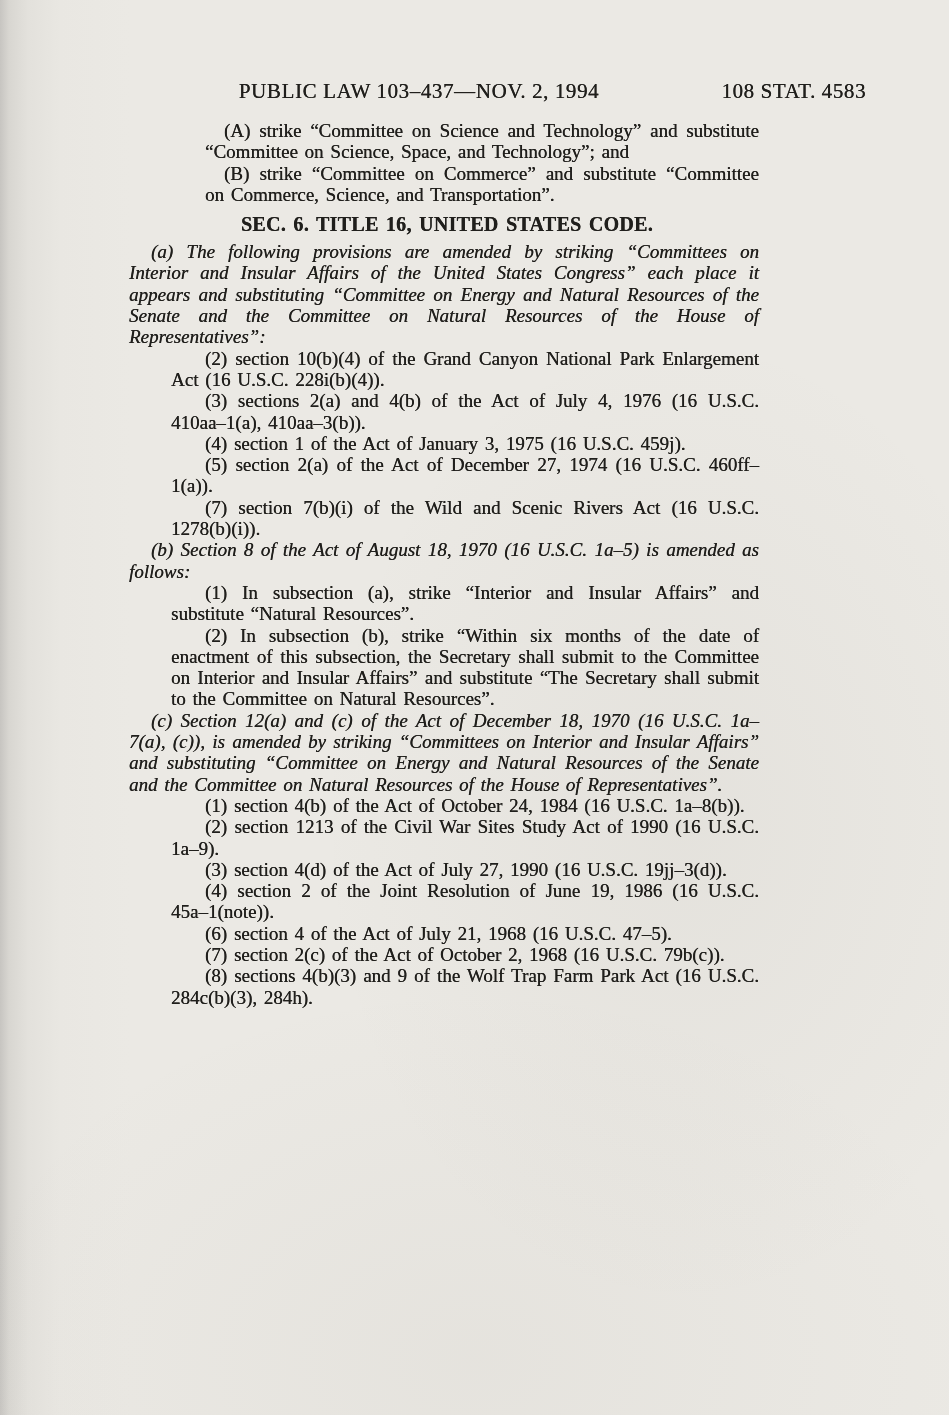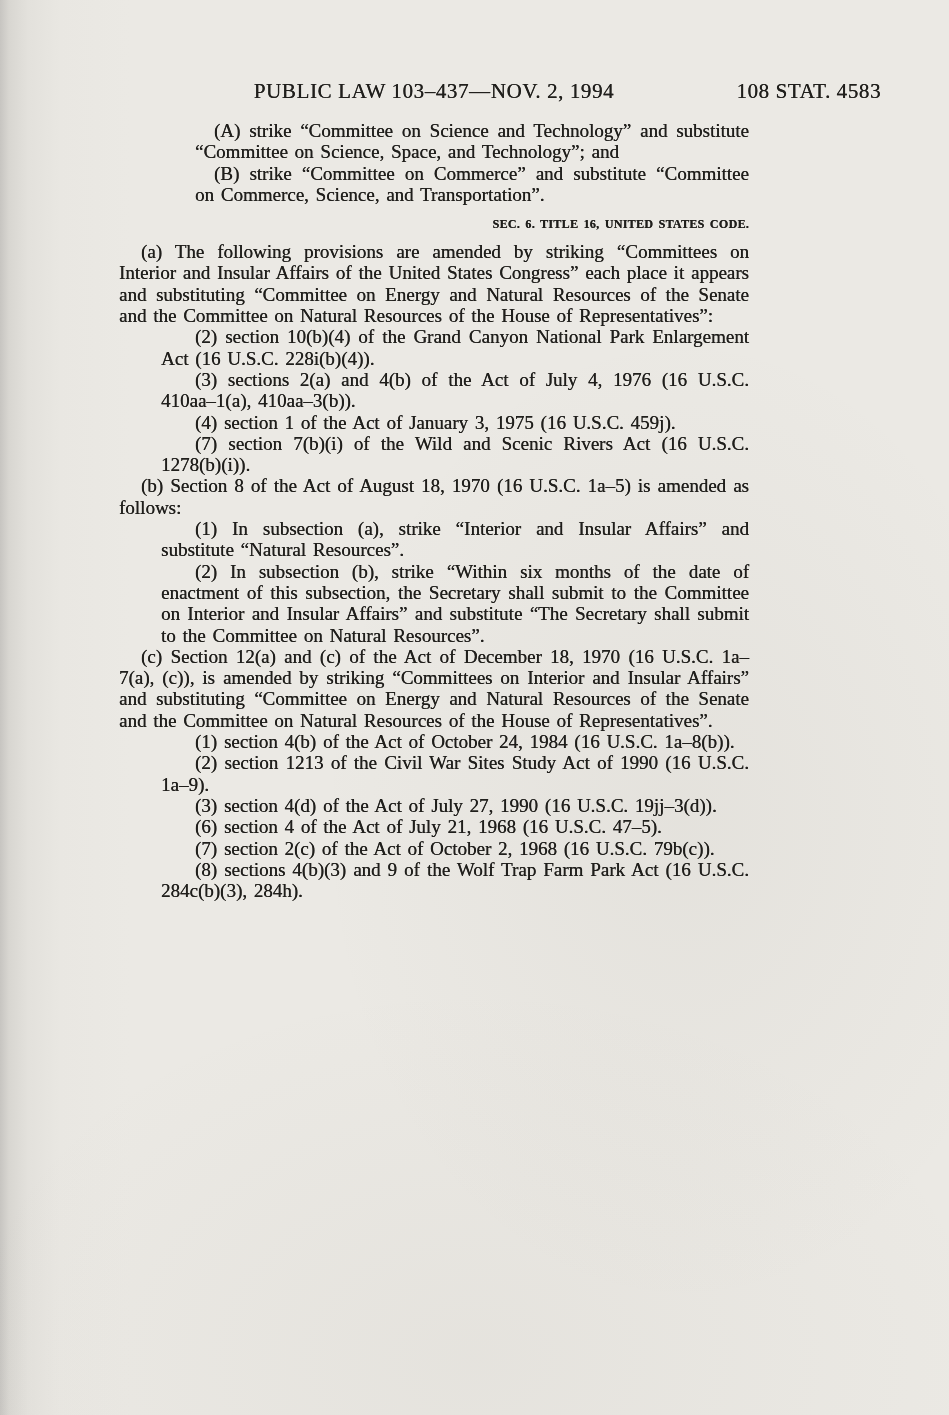--- a/index.html
+++ b/index.html
@@ -12,42 +12,42 @@
     color:#201f1c;
     font-family:"Liberation Serif","DejaVu Serif",serif;
     background:
       radial-gradient(ellipse 520px 700px at 72% 58%, rgba(118,112,100,0.06), rgba(118,112,100,0) 70%),
       radial-gradient(ellipse 700px 500px at 50% 96%, rgba(118,112,100,0.05), rgba(118,112,100,0) 75%),
       linear-gradient(90deg, #c7c5c1 0px, #d8d6d1 9px, #e3e1dc 28px, #e9e7e2 60px, #ebe9e4 130px);
     text-shadow: 0.25px 0 0 currentColor;
   }
 
   .running-head {
-    position:absolute; top:79px; left:119px; width:762px; height:26px;
+    position:absolute; top:79px; left:104px; width:762px; height:26px;
     font-size:21px; letter-spacing:0.6px; white-space:nowrap;
   }
   .law-citation { position:absolute; left:0; width:630px; text-align:center; }
   .stat-page    { position:absolute; right:0;text-align:center; }
 
   .statute-text {
-    position:absolute; top:120px; left:119px; width:630px;
+    position:absolute; top:120px; left:129px; width:630px;
     font-size:19px; line-height:21.3px; text-align:justify;
     word-spacing:2px;
   }
   .statute-text p { margin:0; }
 
-  p.indent-a   { text-indent:22px; }                 
+  p.indent-a   { text-indent:22px;font-style:italic; }                 
   p.indent-num { margin-left:42px; text-indent:34px; } 
   p.indent-sub { margin-left:76px; text-indent:19px; } 
 
   h2.sec-heading {
     margin:10px 0 7px 6px;
-    font-size:12px; line-height:19px;
+    font-size:20px; line-height:19px;
     font-weight:bold; letter-spacing:0.3px;
-    text-align:right; text-indent:0;
+    text-align:center; text-indent:0;
   }
 </style>
 </head>
 <body>
 
 <main class="page">
 
   <header class="running-head">
     <span class="law-citation">PUBLIC LAW 103–437—NOV. 2, 1994</span>
     <span class="stat-page">108 STAT. 4583</span>
@@ -57,30 +57,32 @@
 
     <p class="indent-sub">(A) strike “Committee on Science and Technology” and substitute “Committee on Science, Space, and Technology”; and</p>
     <p class="indent-sub">(B) strike “Committee on Commerce” and substitute “Committee on Commerce, Science, and Transportation”.</p>
 
     <h2 class="sec-heading">SEC. 6. TITLE 16, UNITED STATES CODE.</h2>
 
     <p class="indent-a">(a) The following provisions are amended by striking “Committees on Interior and Insular Affairs of the United States Congress” each place it appears and substituting “Committee on Energy and Natural Resources of the Senate and the Committee on Natural Resources of the House of Representatives”:</p>
     <p class="indent-num">(2) section 10(b)(4) of the Grand Canyon National Park Enlargement Act (16 U.S.C. 228i(b)(4)).</p>
     <p class="indent-num">(3) sections 2(a) and 4(b) of the Act of July 4, 1976 (16 U.S.C. 410aa–1(a), 410aa–3(b)).</p>
     <p class="indent-num">(4) section 1 of the Act of January 3, 1975 (16 U.S.C. 459j).</p>
+    <p class="indent-num">(5) section 2(a) of the Act of December 27, 1974 (16 U.S.C. 460ff–1(a)).</p>
     <p class="indent-num">(7) section 7(b)(i) of the Wild and Scenic Rivers Act (16 U.S.C. 1278(b)(i)).</p>
 
     <p class="indent-a">(b) Section 8 of the Act of August 18, 1970 (16 U.S.C. 1a–5) is amended as follows:</p>
     <p class="indent-num">(1) In subsection (a), strike “Interior and Insular Affairs” and substitute “Natural Resources”.</p>
     <p class="indent-num">(2) In subsection (b), strike “Within six months of the date of enactment of this subsection, the Secretary shall submit to the Committee on Interior and Insular Affairs” and substitute “The Secretary shall submit to the Committee on Natural Resources”.</p>
 
     <p class="indent-a">(c) Section 12(a) and (c) of the Act of December 18, 1970 (16 U.S.C. 1a–7(a), (c)), is amended by striking “Committees on Interior and Insular Affairs” and substituting “Committee on Energy and Natural Resources of the Senate and the Committee on Natural Resources of the House of Representatives”.</p>
 
     <p class="indent-num">(1) section 4(b) of the Act of October 24, 1984 (16 U.S.C. 1a–8(b)).</p>
     <p class="indent-num">(2) section 1213 of the Civil War Sites Study Act of 1990 (16 U.S.C. 1a–9).</p>
     <p class="indent-num">(3) section 4(d) of the Act of July 27, 1990 (16 U.S.C. 19jj–3(d)).</p>
+    <p class="indent-num">(4) section 2 of the Joint Resolution of June 19, 1986 (16 U.S.C. 45a–1(note)).</p>
     <p class="indent-num">(6) section 4 of the Act of July 21, 1968 (16 U.S.C. 47–5).</p>
     <p class="indent-num">(7) section 2(c) of the Act of October 2, 1968 (16 U.S.C. 79b(c)).</p>
     <p class="indent-num">(8) sections 4(b)(3) and 9 of the Wolf Trap Farm Park Act (16 U.S.C. 284c(b)(3), 284h).</p>
 
   </article>
 
 </main>
 
 </body></html>

